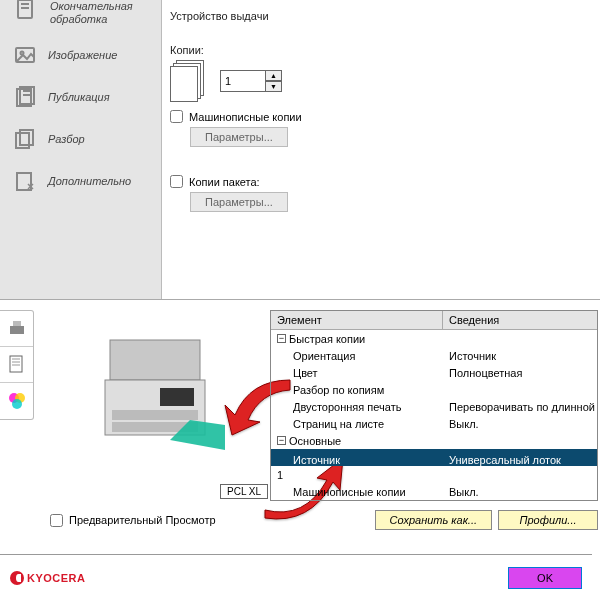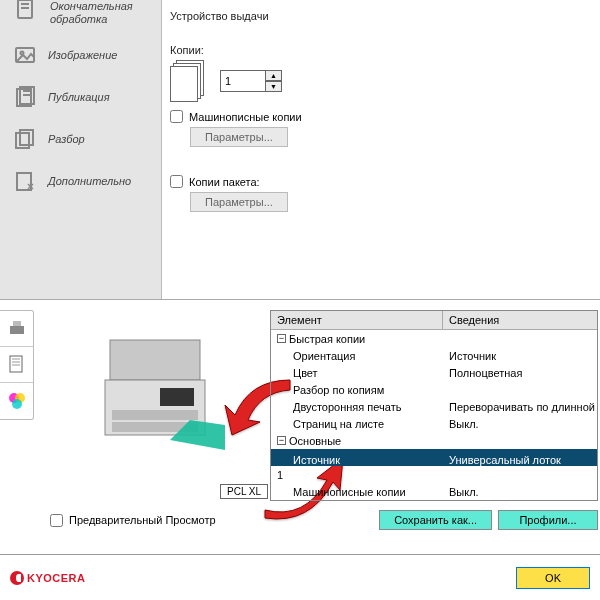--- a/index.html
+++ b/index.html
@@ -43,26 +43,26 @@
   .pt-row.group { }
   .pt-row .c1 { width:172px; padding-left:22px;}
   .pt-row.group .c1 { padding-left:6px; display:flex; align-items:center; gap:3px;}
   .pt-row .c2 { flex:1; padding-left:6px;}
   .pt-row.sel { background:#0c4a6e; color:#fff;align-items:flex-end;}
   .minus { width:9px; height:9px; border:1px solid #666; display:inline-flex; align-items:center; justify-content:center; font-size:9px; line-height:1; background:#fff;}
 
   .bottom-btns { position:absolute; top:210px; left:50px; right:2px; display:flex; align-items:center;}
   .ckprev { display:flex; align-items:center; gap:6px;}
   .bottom-btns .spacer { flex:1;}
-  .wbtn { border:1px solid #888; background:#5eead4; padding:3px 14px; margin-left:6px; min-width:100px; text-align:center;}
-  .footer { position:absolute; top:254px; left:0; right:0; border-top:1px solid #999; height:46px; display:flex; align-items:center; padding:0 10px; justify-content:space-between;}
+  .wbtn { border:1px solid #888; background:#fef9c3; padding:3px 14px; margin-left:6px; min-width:100px; text-align:center;font-style:italic;}
+  .footer { position:absolute; top:254px; left:0; right:8px; border-top:1px solid #999; height:46px; display:flex; align-items:center; padding:0 10px; justify-content:space-between;}
   .logo { color:#d7182a; font-weight:bold; font-size:15px; letter-spacing:0.5px; display:flex; align-items:center; gap:3px;}
   .logo .dot { width:14px; height:14px; background:#d7182a; border-radius:50%; position:relative;}
   .logo .dot::after { content:''; position:absolute; inset:3px 3px 3px 6px; background:#fff; border-radius:50% 0 0 50%;}
-  .okbtn { border:1px solid #0078d7; background:#fde047; padding:4px 28px;}
+  .okbtn { border:1px solid #0078d7; background:#d946ef; padding:4px 28px;}
 </style>
 </head>
 <body>
 
 <div class="top-area">
   <div class="left-tabs">
     <div class="tab first">
       <span class="ticon">
           <svg width="22" height="22">
             <rect x="4" y="2" width="14" height="18" rx="1"></rect>

